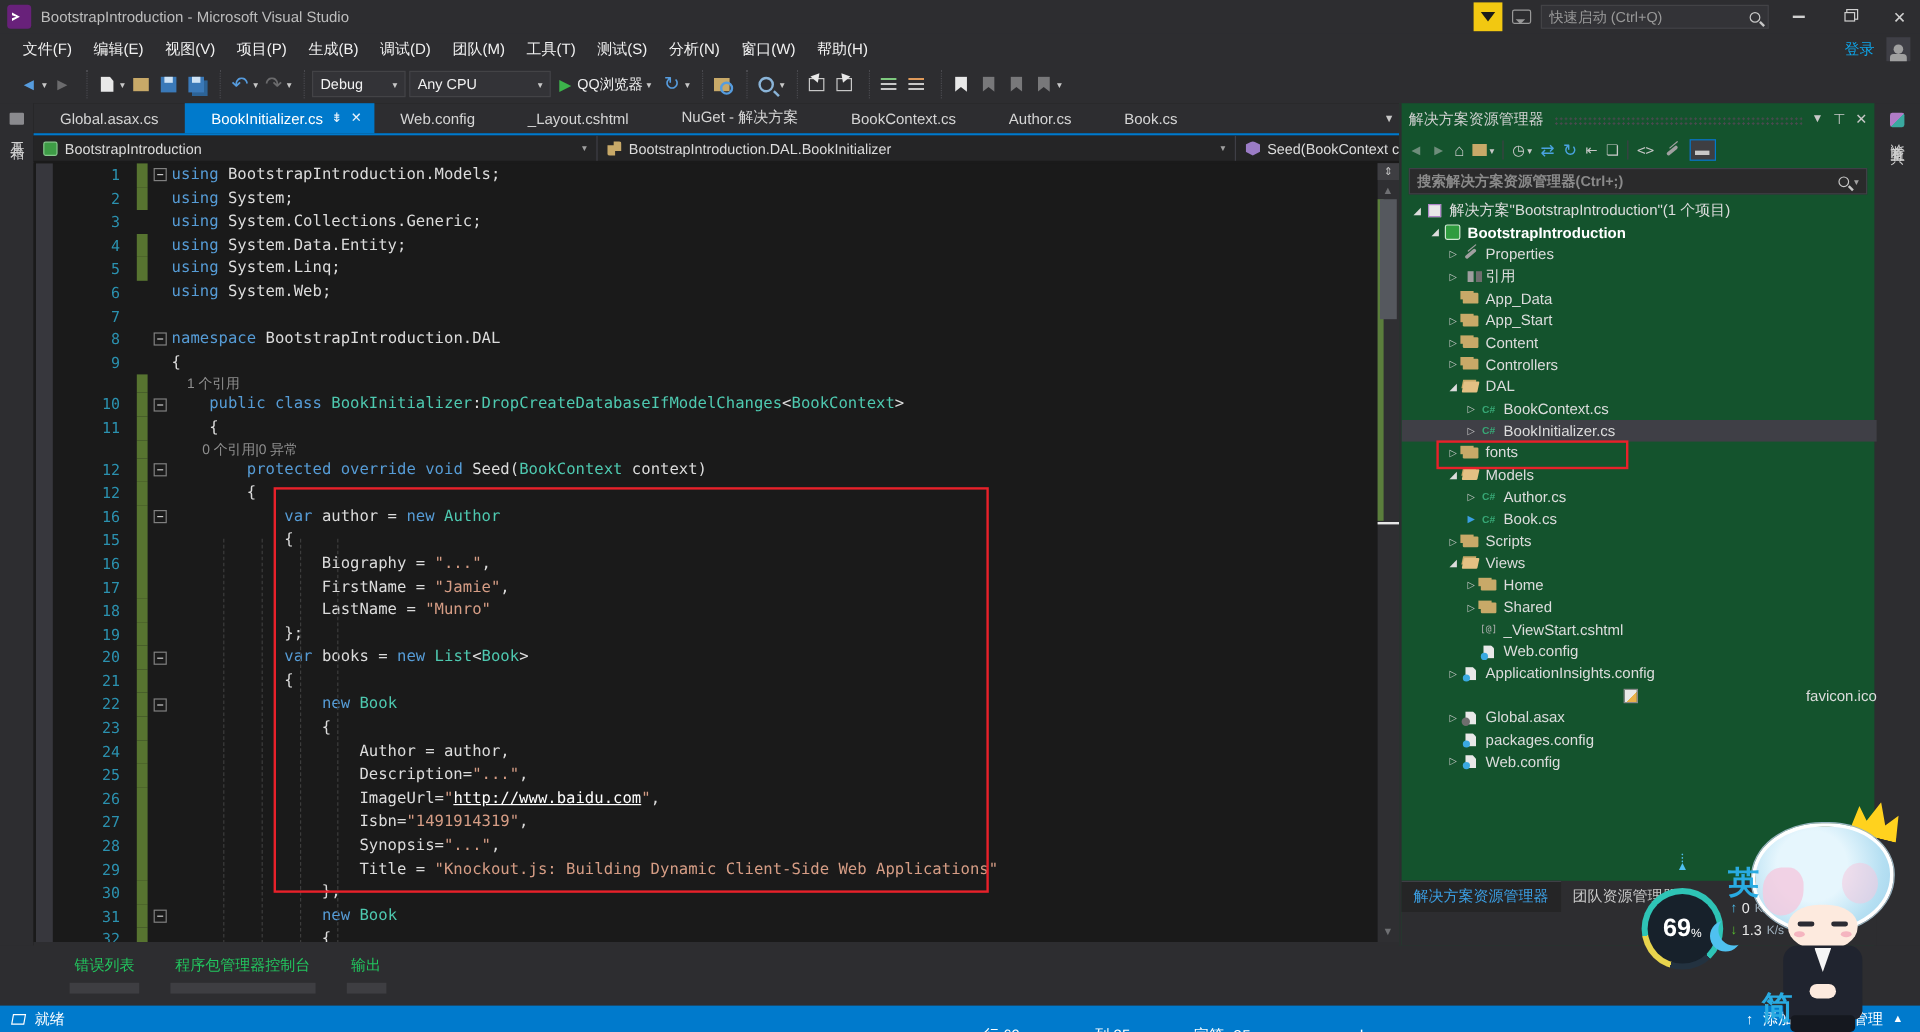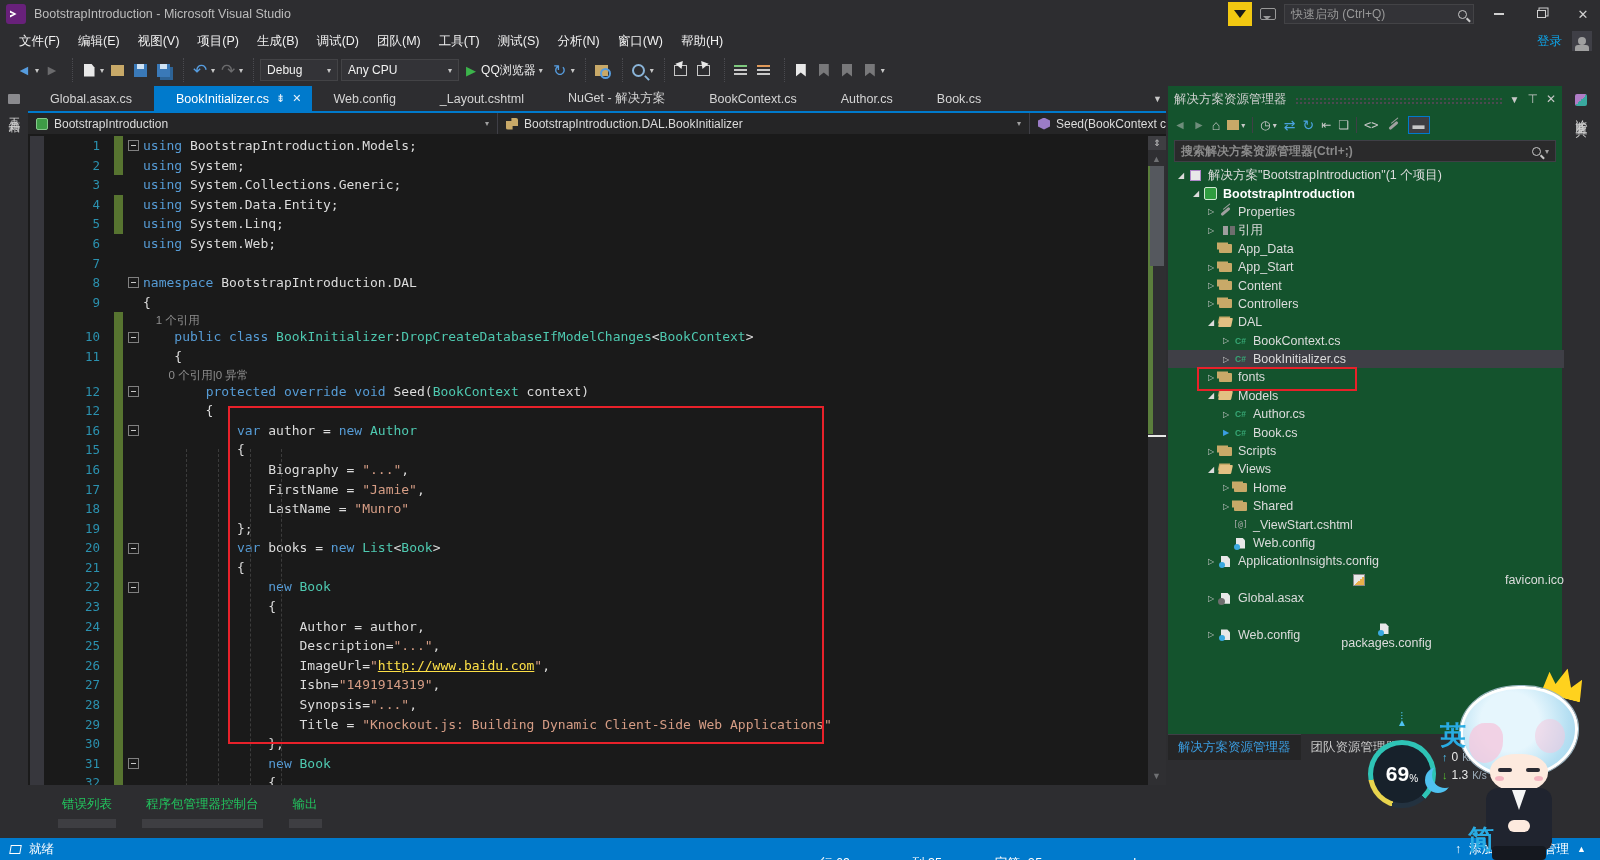--- a/index.html
+++ b/index.html
@@ -98,21 +98,21 @@
 .c-num{width:86px;flex:0 0 86px;text-align:right;padding-right:14px;color:#2b91af;font-size:12.5px;}
 .c-chg{width:9px;flex:0 0 9px;}
 .c-chg.on{background:#577430;}
 .c-fold{width:20px;flex:0 0 20px;display:flex;align-items:center;justify-content:center;}
 .foldbox{width:11px;height:11px;border:1px solid #808080;background:#1a1a1a;position:relative;}
 .foldbox:after{content:"";position:absolute;left:2px;top:4px;width:5px;height:1px;background:#c8c8c8;}
 .c-code{flex:1;color:#dcdcdc;}
 .tk-kw{color:#569cd6;}
 .tk-ty{color:#4ec9b0;}
 .tk-str{color:#d69d85;}
-.tk-url{color:#fde047;text-decoration:underline;}
+.tk-url{color:#ffffff;text-decoration:underline;}
 .tk-pl{color:#dcdcdc;}
 .tk-lens{color:#8f8f8f;font-size:11.5px;font-family:"Liberation Sans",sans-serif;}
 .iguide{position:absolute;top:313px;height:452px;width:0;border-left:1px dashed #3c3c3c;}
 
 
 #vscroll{position:absolute;left:1120px;top:50px;width:18px;height:649px;background:#2f2f32;}
 #vs-split{position:absolute;left:0;top:0;width:18px;height:14px;background:#3e3e42;color:#c8c8c8;font-size:9px;text-align:center;line-height:14px;}
 #vs-up{position:absolute;left:4px;top:18px;color:#6f7073;font-size:9px;}
 #vs-down{position:absolute;left:4px;bottom:4px;color:#6f7073;font-size:9px;}
 #vs-thumb{position:absolute;left:2px;top:30px;width:14px;height:100px;background:#55585e;}
@@ -634,21 +634,21 @@
       <div class="trow" style="padding-left: 36px; justify-content: space-between;">
         <span class="arr"></span>
         <span class="ti ti-ico"></span>
         <span class="lbl">favicon.ico</span>
       </div>
       <div class="trow" style="padding-left: 36px;">
         <span class="arr">▷</span>
         <span class="ti ti-asax"></span>
         <span class="lbl">Global.asax</span>
       </div>
-      <div class="trow" style="padding-left: 36px; flex-direction: column;">
+      <div class="trow" style="padding-left: 36px;">
         <span class="arr"></span>
         <span class="ti ti-config"></span>
         <span class="lbl">packages.config</span>
       </div>
       <div class="trow" style="padding-left: 36px;">
         <span class="arr">▷</span>
         <span class="ti ti-config"></span>
         <span class="lbl">Web.config</span>
       </div>
     </div>

